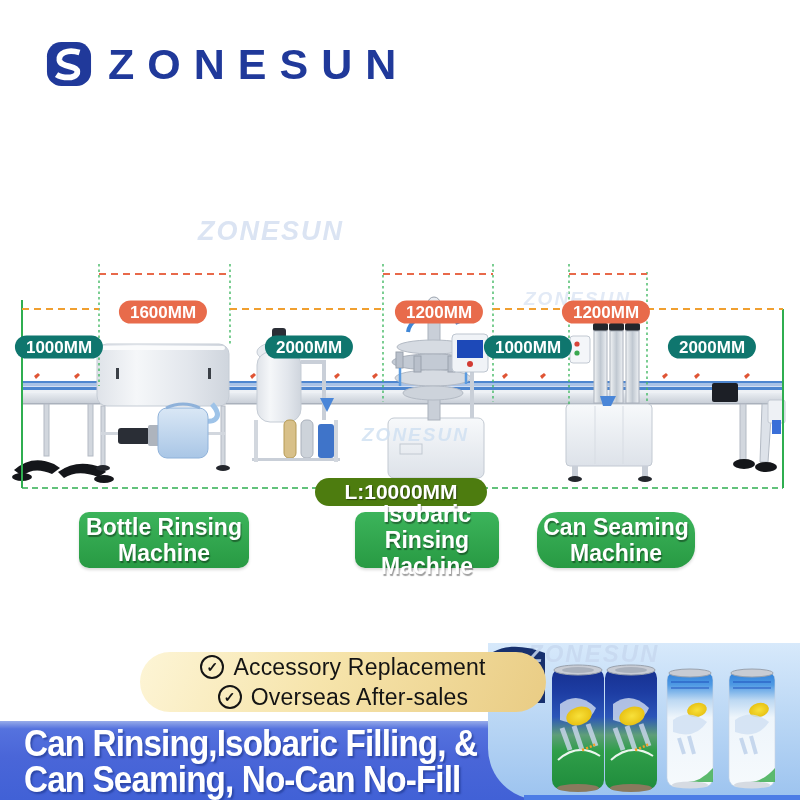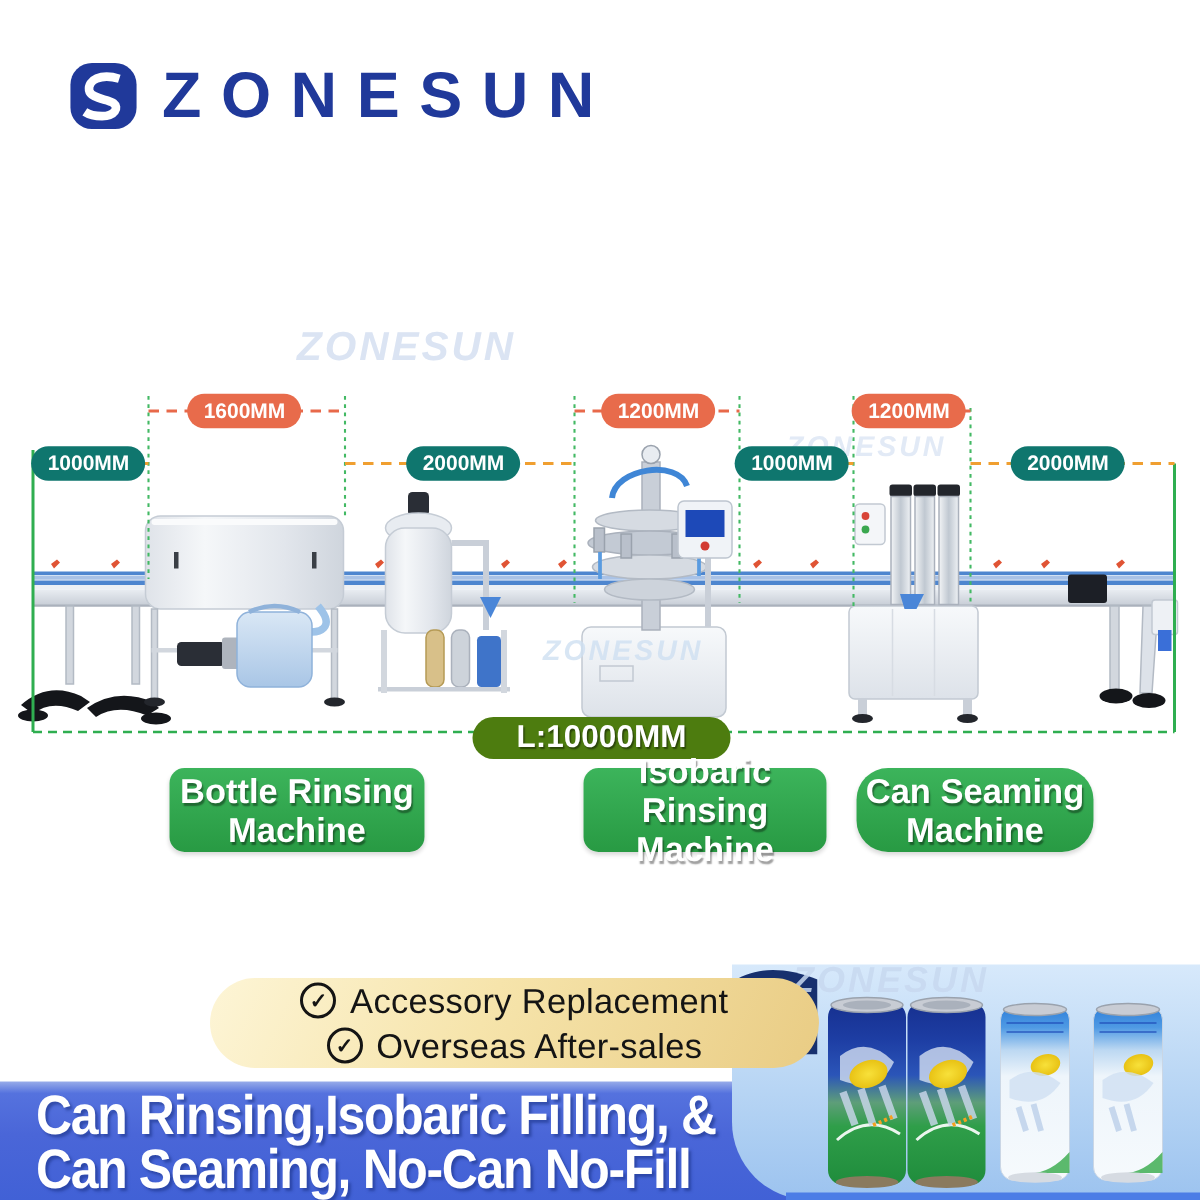--- a/index.html
+++ b/index.html
@@ -18,45 +18,45 @@
   .wm1{left:198px;top:216px;font-size:27px;}
   .wm2{left:524px;top:288px;font-size:19px;color:#e2eaf6;}
   .wm3{left:362px;top:424px;font-size:19px;color:#cfe0f2;opacity:.8;}
   .wm4{left:528px;top:640px;font-size:24px;color:#c8d9f0;opacity:.85;z-index:12;}
 
   
   .diagram{position:absolute;left:0;top:0;z-index:1;}
 
   
   .dim{position:absolute;transform:translate(-50%,-50%);z-index:3;color:#fff;
-       font-weight:bold;font-size:14px;line-height:21px;padding:1px 11px;border-radius:12px;
-       white-space:nowrap;}
+       font-weight:bold;font-size:17px;line-height:21px;padding:1px 11px;border-radius:12px;
+       white-space:nowrap;margin-top:38px;}
   .dim.upper{background:#e86b4b;}
   .dim.lower{background:#0f766e;}
   .dim1{left:59px;top:309px;}
   .dim2{left:163px;top:274px;}
   .dim3{left:309px;top:309px;}
   .dim4{left:439px;top:274px;}
   .dim5{left:528px;top:309px;}
   .dim6{left:606px;top:274px;}
   .dim7{left:712px;top:309px;}
 
   
   .total-pill{position:absolute;left:315px;top:478px;width:172px;height:28px;z-index:3;
       background:#4d7c0f;border-radius:14px;color:#fff;font-weight:bold;font-size:21px;
       display:flex;align-items:center;justify-content:center;
       text-shadow:1px 1px 1px rgba(0,0,0,.45);}
 
   
   .mlabel{position:absolute;z-index:3;background:linear-gradient(180deg,#3cb45b,#289a43);
       border-radius:10px;color:#fff;font-weight:bold;font-size:23px;line-height:26px;
       text-align:center;display:flex;flex-direction:column;justify-content:center;
-      text-shadow:1px 2px 1px rgba(0,0,0,.38);box-shadow:0 2px 3px rgba(0,0,0,.15);margin-left:34px;}
+      text-shadow:1px 2px 1px rgba(0,0,0,.38);box-shadow:0 2px 3px rgba(0,0,0,.15);}
   .ml1{left:79px;top:512px;width:170px;height:56px;}
-  .ml2{left:355px;top:512px;width:162px;height:56px;}
+  .ml2{left:355px;top:512px;width:144px;height:56px;}
   .ml3{left:537px;top:512px;width:158px;height:56px;border-radius:21px;}
 
   
   .headline-band{position:absolute;left:0;top:721px;width:732px;height:79px;z-index:10;
       background:linear-gradient(180deg,#97abe9 0%,#5572de 10%,#4a66d8 45%,#4161d6 100%);}
   .headline{position:absolute;left:24px;top:5px;color:#fff;font-weight:bold;font-size:37px;
       line-height:36px;letter-spacing:-1px;white-space:nowrap;
       transform:scaleX(.9);transform-origin:left center;
       text-shadow:2px 2px 2px rgba(23,48,130,.55);}
 

